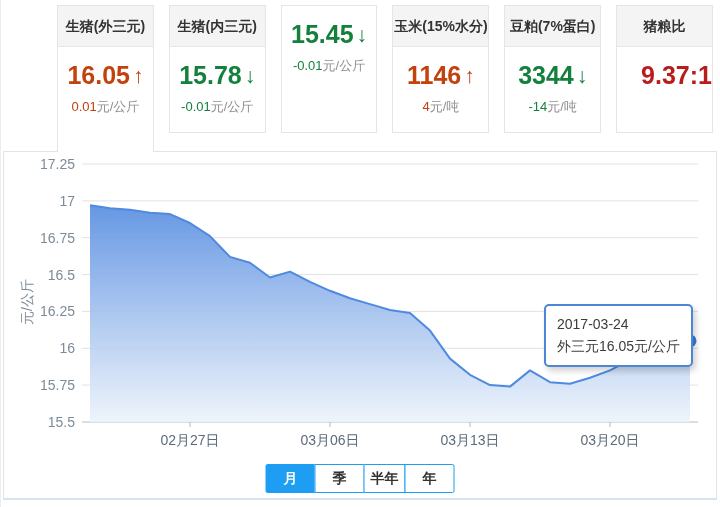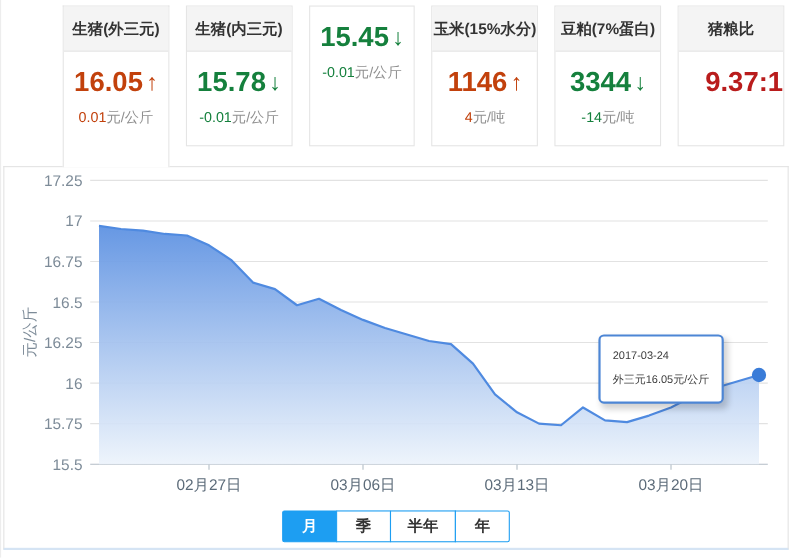--- a/index.html
+++ b/index.html
@@ -25,29 +25,29 @@
   
   .panel{position:absolute;top:151px;left:2px;width:714px;height:349px;background:#fff;
          border:1px solid #e3e3e3;border-bottom:2px solid #d5e4f4;box-sizing:border-box;z-index:1;}
   #chart-svg{position:absolute;left:0;top:0;}
   #chart-svg text{font-family:"Liberation Sans","DejaVu Sans",sans-serif;}
   .y-title{position:absolute;left:-26px;top:141px;width:100px;height:18px;text-align:center;
            font-size:14px;color:#7d8b98;transform:rotate(-90deg);}
 
   
   .tooltip{position:absolute;left:540px;top:152px;background:#fff;border:2px solid #4d86d5;
-           border-radius:5px;padding:7px 11px 8px 11px;font-size:10px;color:#3c3c3c;line-height:22px;
+           border-radius:5px;padding:7px 11px 8px 11px;font-size:14px;color:#3c3c3c;line-height:22px;
            box-shadow:3px 4px 6px rgba(0,0,0,0.18);white-space:nowrap;z-index:4;}
 
   
   .tabs{position:absolute;top:312px;left:50%;transform:translateX(-50%);display:flex;z-index:4;}
   .tabs button{width:50px;height:29px;box-sizing:border-box;background:#fff;border:1px solid #1d9ef2;
            margin-left:-1px;font-size:14px;font-weight:bold;color:#333;cursor:pointer;padding:0;
            font-family:"Liberation Sans","DejaVu Sans",sans-serif;}
-  .tabs button.wide{width:60px;}
+  .tabs button.wide{width:42px;}
   .tabs button:first-child{margin-left:0;border-radius:2px 0 0 2px;}
   .tabs button:last-child{border-radius:0 2px 2px 0;}
   .tabs button.active{background:#1d9ef2;color:#fff;}
 </style>
 </head>
 <body>
 
 <div id="app">
 
   <div class="cards">

